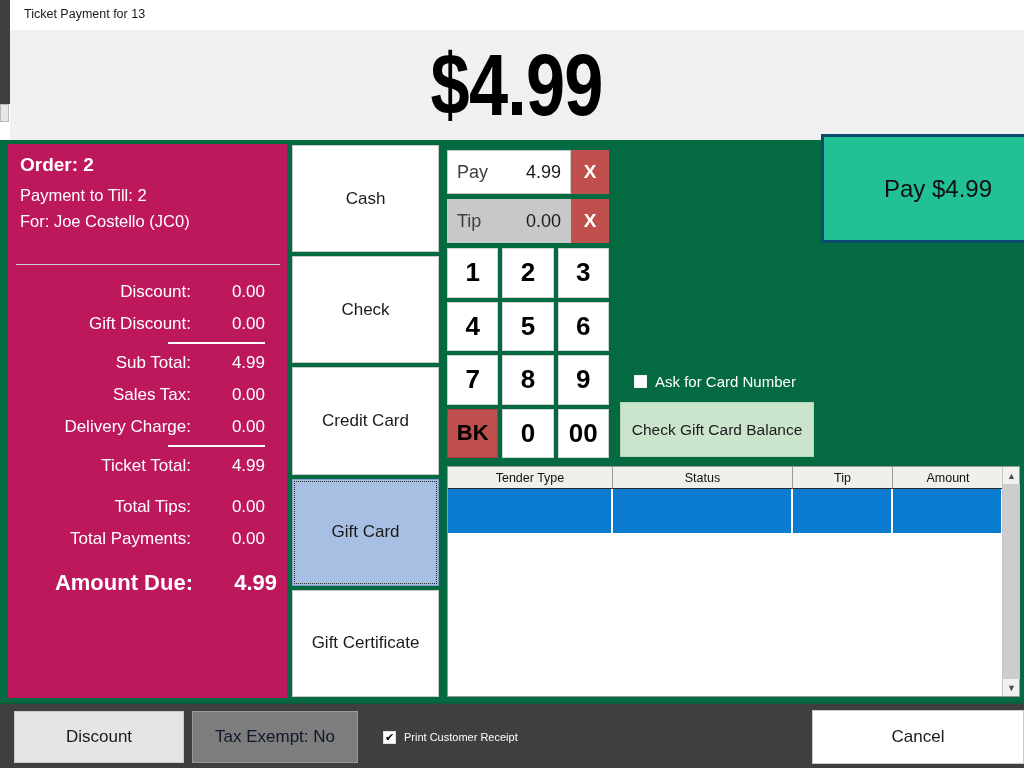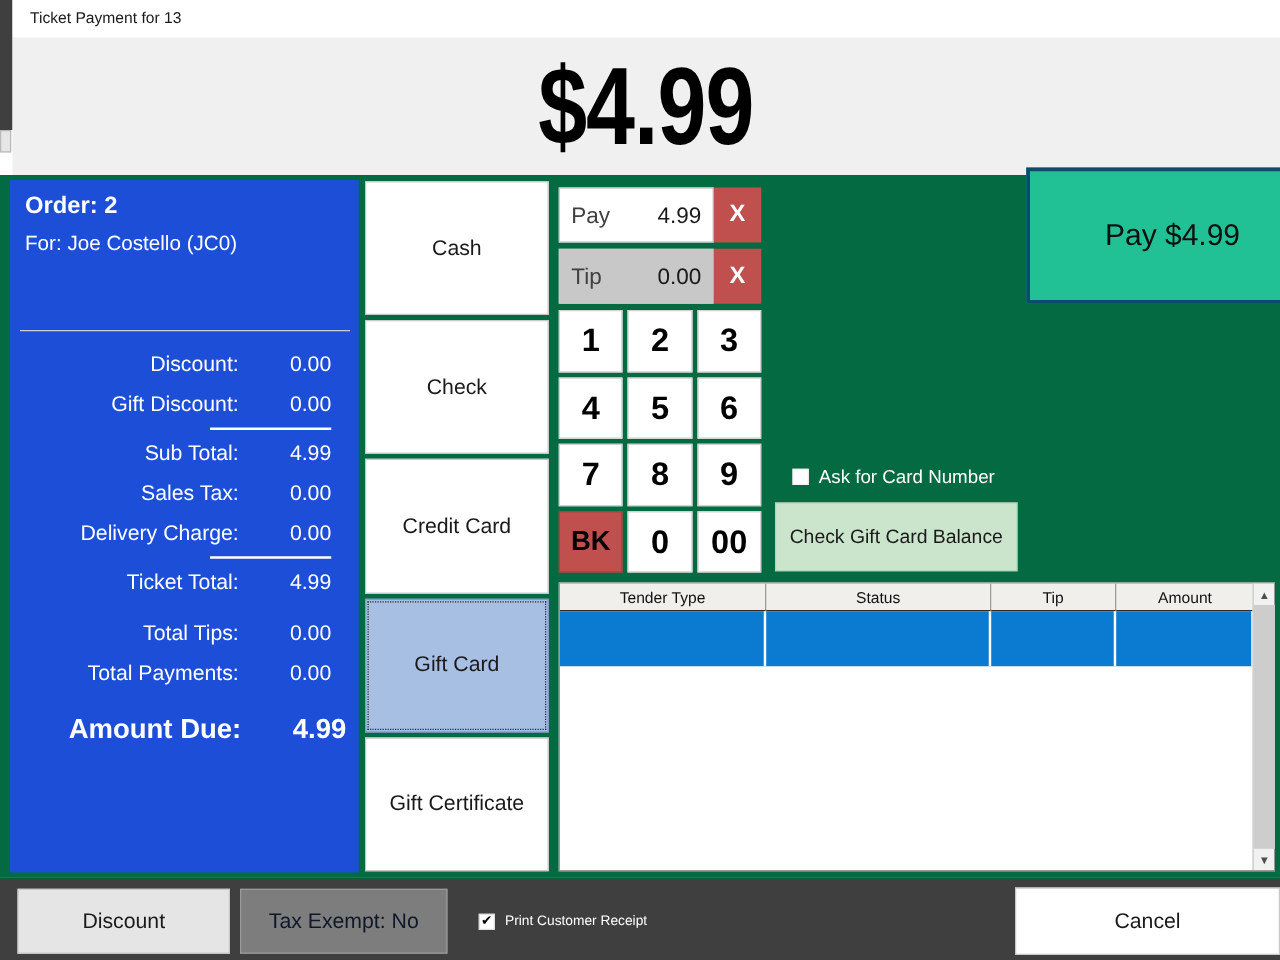--- a/index.html
+++ b/index.html
@@ -49,21 +49,21 @@
 
   
   .green-body {
     position: absolute; left: 0; top: 140px; width: 1024px; height: 562px;
     background: #046A41;
   }
 
   
   .sidebar {
     position: absolute; left: 8px; top: 144px; width: 279px; height: 554px;
-    background: #1d4ed8; color: #ffffff;
+    background: #be185d; color: #ffffff;
   }
   .sb-order {
     position: absolute; left: 0; top: 0; width: 279px; height: 117px;
     padding: 10px 0 0 12px;
   }
   .sb-order .ttl { font-size: 19px; font-weight: bold; margin-bottom: 7px; }
   .sb-order .ln { font-size: 16.5px; line-height: 1.55; font-weight: 300; }
   .sb-divider {
     position: absolute; left: 8px; top: 120px; width: 264px; height: 1px;
     background: #cfcfcf;
@@ -252,20 +252,21 @@
 
   <div class="amount-header">
     <div class="big">$4.99</div>
   </div>
 
   <div class="green-body"></div>
 
   <div class="sidebar">
     <div class="sb-order">
       <div class="ttl">Order: 2</div>
+      <div class="ln">Payment to Till: 2</div>
       <div class="ln">For: Joe Costello (JC0)</div>
     </div>
     <div class="sb-divider"></div>
 
     <div class="sb-rows">
       <div class="sb-row">
         <span class="lbl">Discount:</span>
         <span class="val">0.00</span>
       </div>
       <div class="sb-row">

